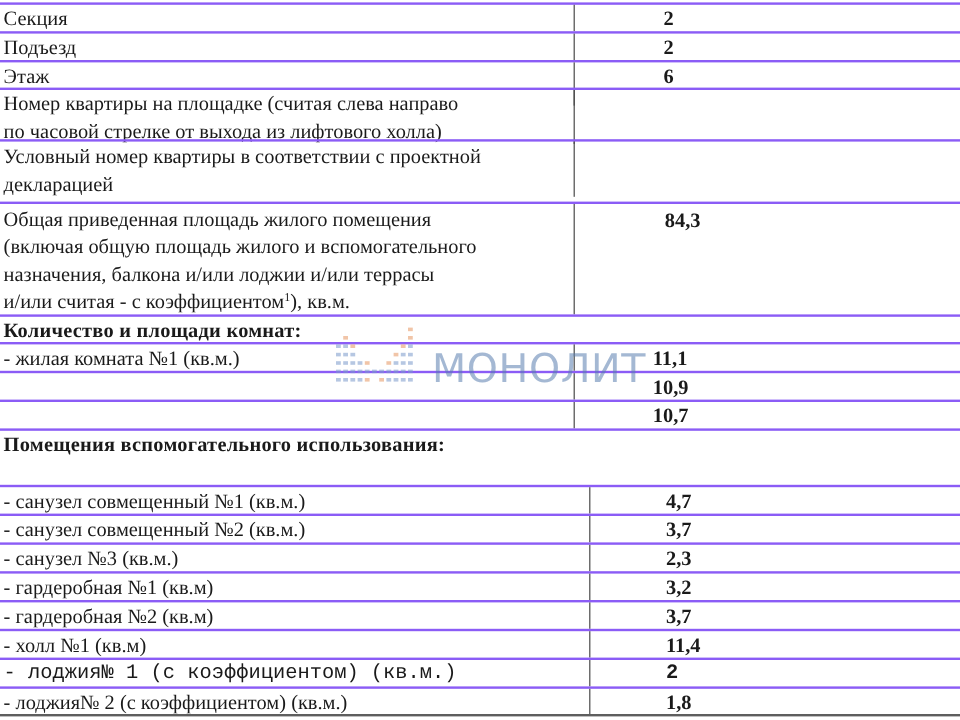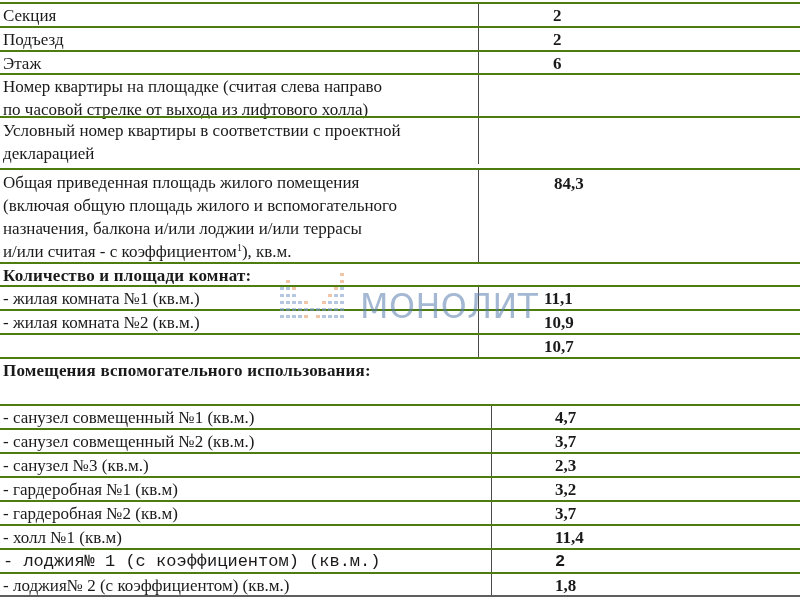--- a/index.html
+++ b/index.html
@@ -5,21 +5,21 @@
     html, body { margin: 0; padding: 0; }
     body {
       width: 800px; height: 600px; overflow: hidden;
       background: #ffffff; position: relative;
       font-family: "Liberation Serif", "DejaVu Serif", serif;
       color: #1a1a1a;
     }
     .sheet { position: absolute; left: 0; top: 0; width: 800px; height: 600px; }
     .row {
       position: absolute; left: 0; width: 800px;
-      border-top: 2px solid #4d7c0f;
+      border-top: 2px solid #8b5cf6;
       box-sizing: border-box;
     }
     .row.last { border-bottom: 2px solid #5e5e5e; }
     .lbl {
       position: absolute; left: 3px; top: 0;
       font-size: 17px; line-height: 23.5px;
       white-space: nowrap;
     }
     .lbl.bold { font-weight: bold; letter-spacing: 0.2px; }
     .val {
@@ -83,21 +83,20 @@
 
   <div class="row" style="top:262px;height:23px;">
     <span class="lbl bold">Количество и площади комнат:</span>
   </div>
   <div class="row" style="top:285px;height:24px;">
     <span class="lbl">- жилая комната №1 (кв.м.)</span>
     <div class="divider" style="left:478px;"></div>
     <span class="val" style="left:544px;">11,1</span>
   </div>
   <div class="row" style="top:309px;height:24px;">
-    <span class="lbl">- жилая комната №2 (кв.м.)</span>
     <div class="divider" style="left:478px;"></div>
     <span class="val" style="left:544px;">10,9</span>
   </div>
   <div class="row" style="top:333px;height:24px;">
     <div class="divider" style="left:478px;"></div>
     <span class="val" style="left:544px;">10,7</span>
   </div>
 
   <div class="row" style="top:357px;height:23px;">
     <span class="lbl bold">Помещения вспомогательного использования:</span>

